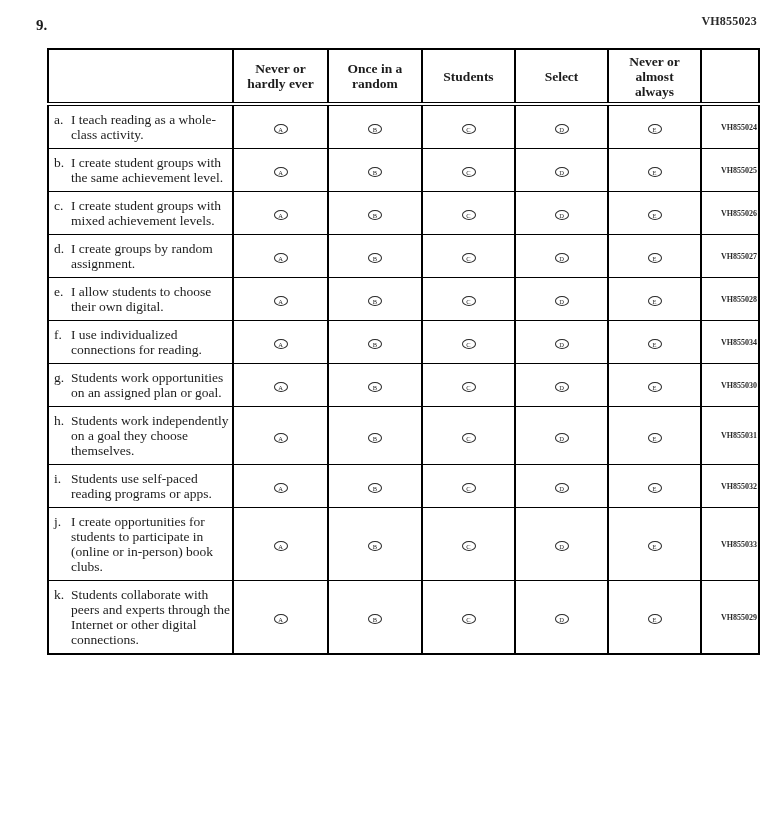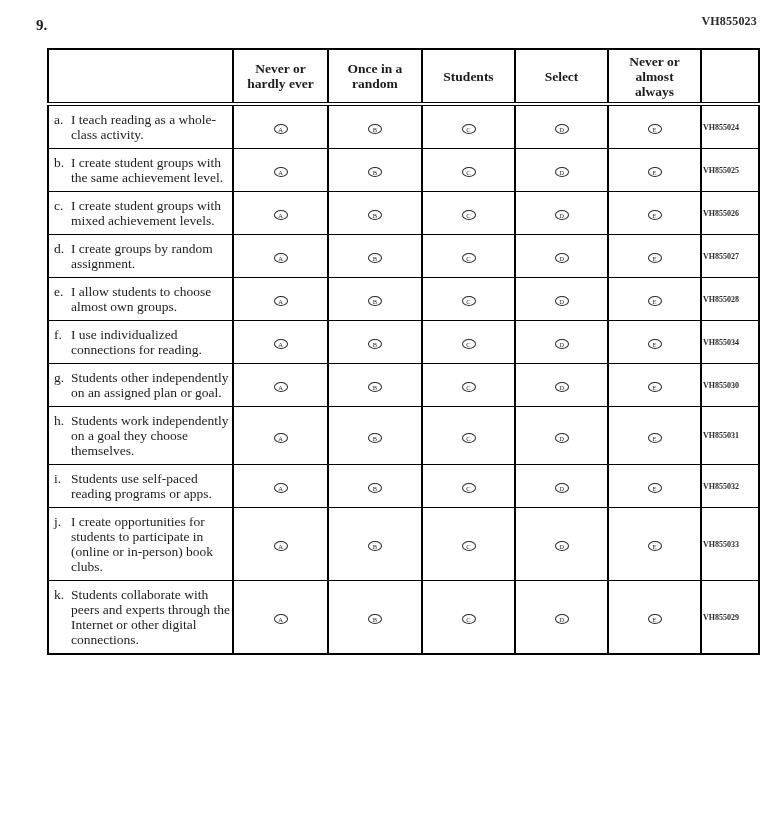--- a/index.html
+++ b/index.html
@@ -34,21 +34,21 @@
   .rt { flex:1;font-family:Liberation Serif, serif; }
   td.bub { text-align:center; vertical-align:middle; }
   .bubble {
     display:inline-block; width:14px; height:10px;
     border:1px solid #2a2a2a; border-radius:50%;
     font-size:6.5px; line-height:10px; text-align:center;
     color:#2a2a2a; cursor:pointer; box-sizing:border-box;
   }
   td.code {
     font-size:8px; font-weight:bold; color:#2a2a2a;
-    text-align:left; vertical-align:middle; padding:0 1px;
+    text-align:right; vertical-align:middle; padding:0 1px;
     overflow:hidden;
   }
 </style>
 </head>
 <body>
 
 <div class="page">
 
   <div class="top-code">VH855023</div>
 
@@ -140,21 +140,21 @@
         <td class="bub"><span class="bubble">C</span></td>
         <td class="bub"><span class="bubble">D</span></td>
         <td class="bub"><span class="bubble">E</span></td>
         <td class="code">VH855027</td>
       </tr>
 
       <tr>
         <td class="stmt">
             <div class="stmt-flex">
               <span class="rl">e.</span>
-              <span class="rt">I allow students to choose almost own groups.</span>
+              <span class="rt">I allow students to choose their own digital.</span>
             </div>
           </td>
         <td class="bub"><span class="bubble">A</span></td>
         <td class="bub"><span class="bubble">B</span></td>
         <td class="bub"><span class="bubble">C</span></td>
         <td class="bub"><span class="bubble">D</span></td>
         <td class="bub"><span class="bubble">E</span></td>
         <td class="code">VH855028</td>
       </tr>
 
@@ -170,21 +170,21 @@
         <td class="bub"><span class="bubble">C</span></td>
         <td class="bub"><span class="bubble">D</span></td>
         <td class="bub"><span class="bubble">E</span></td>
         <td class="code">VH855034</td>
       </tr>
 
       <tr>
         <td class="stmt">
             <div class="stmt-flex">
               <span class="rl">g.</span>
-              <span class="rt">Students other independently on an assigned plan or goal.</span>
+              <span class="rt">Students work opportunities on an assigned plan or goal.</span>
             </div>
           </td>
         <td class="bub"><span class="bubble">A</span></td>
         <td class="bub"><span class="bubble">B</span></td>
         <td class="bub"><span class="bubble">C</span></td>
         <td class="bub"><span class="bubble">D</span></td>
         <td class="bub"><span class="bubble">E</span></td>
         <td class="code">VH855030</td>
       </tr>
 

